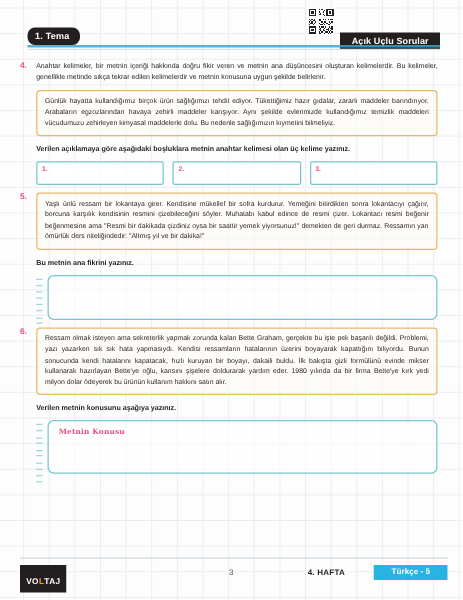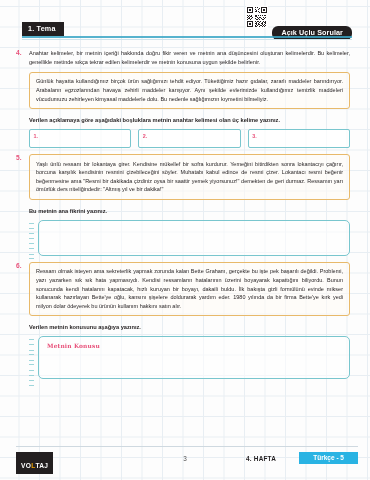--- a/index.html
+++ b/index.html
@@ -21,21 +21,21 @@
   }
   .wrap{position:absolute;inset:0;padding:0 6px;box-sizing:border-box;}
 
   
   .header{position:relative;height:46px;}
   .tema-badge{
     position:absolute;left:16px;top:22px;
     background:#231f20;color:#fff;
     font-size:7.2px;font-weight:bold;
     padding:3px 8px 3.5px 6px;
-    letter-spacing:.2px;line-height:1;
+    letter-spacing:.2px;line-height:1;border-radius:6px;
   }
   .hdr-rule{
     position:absolute;left:16px;right:12px;top:36px;
     height:2px;background:#3aa6c6;opacity:.85;
   }
   .hdr-rule2{
     position:absolute;left:16px;right:12px;top:38.5px;
     height:1px;background:#cfe4ec;
   }
   .qr{
@@ -50,21 +50,20 @@
     font-size:7.2px;font-weight:bold;
     padding:3px 9px 3.5px;line-height:1;
     letter-spacing:.1px;
   }
   .badge-black{
     position:absolute;right:12px;top:26px;
     background:#231f20;color:#fff;
     font-size:7.2px;font-weight:bold;
     padding:3px 9px 3.5px;line-height:1;
     letter-spacing:.1px;
-    border-radius:6px;
   }
 
   
   .q{position:relative;margin:0 10px 0 10px;}
   .qnum{
     position:absolute;left:0px;top:0px;
     color:#e8517a;font-size:6.6px;font-weight:bold;
   }
   .qbody{margin-left:13px;padding-right:4px;}
   .qtext{

